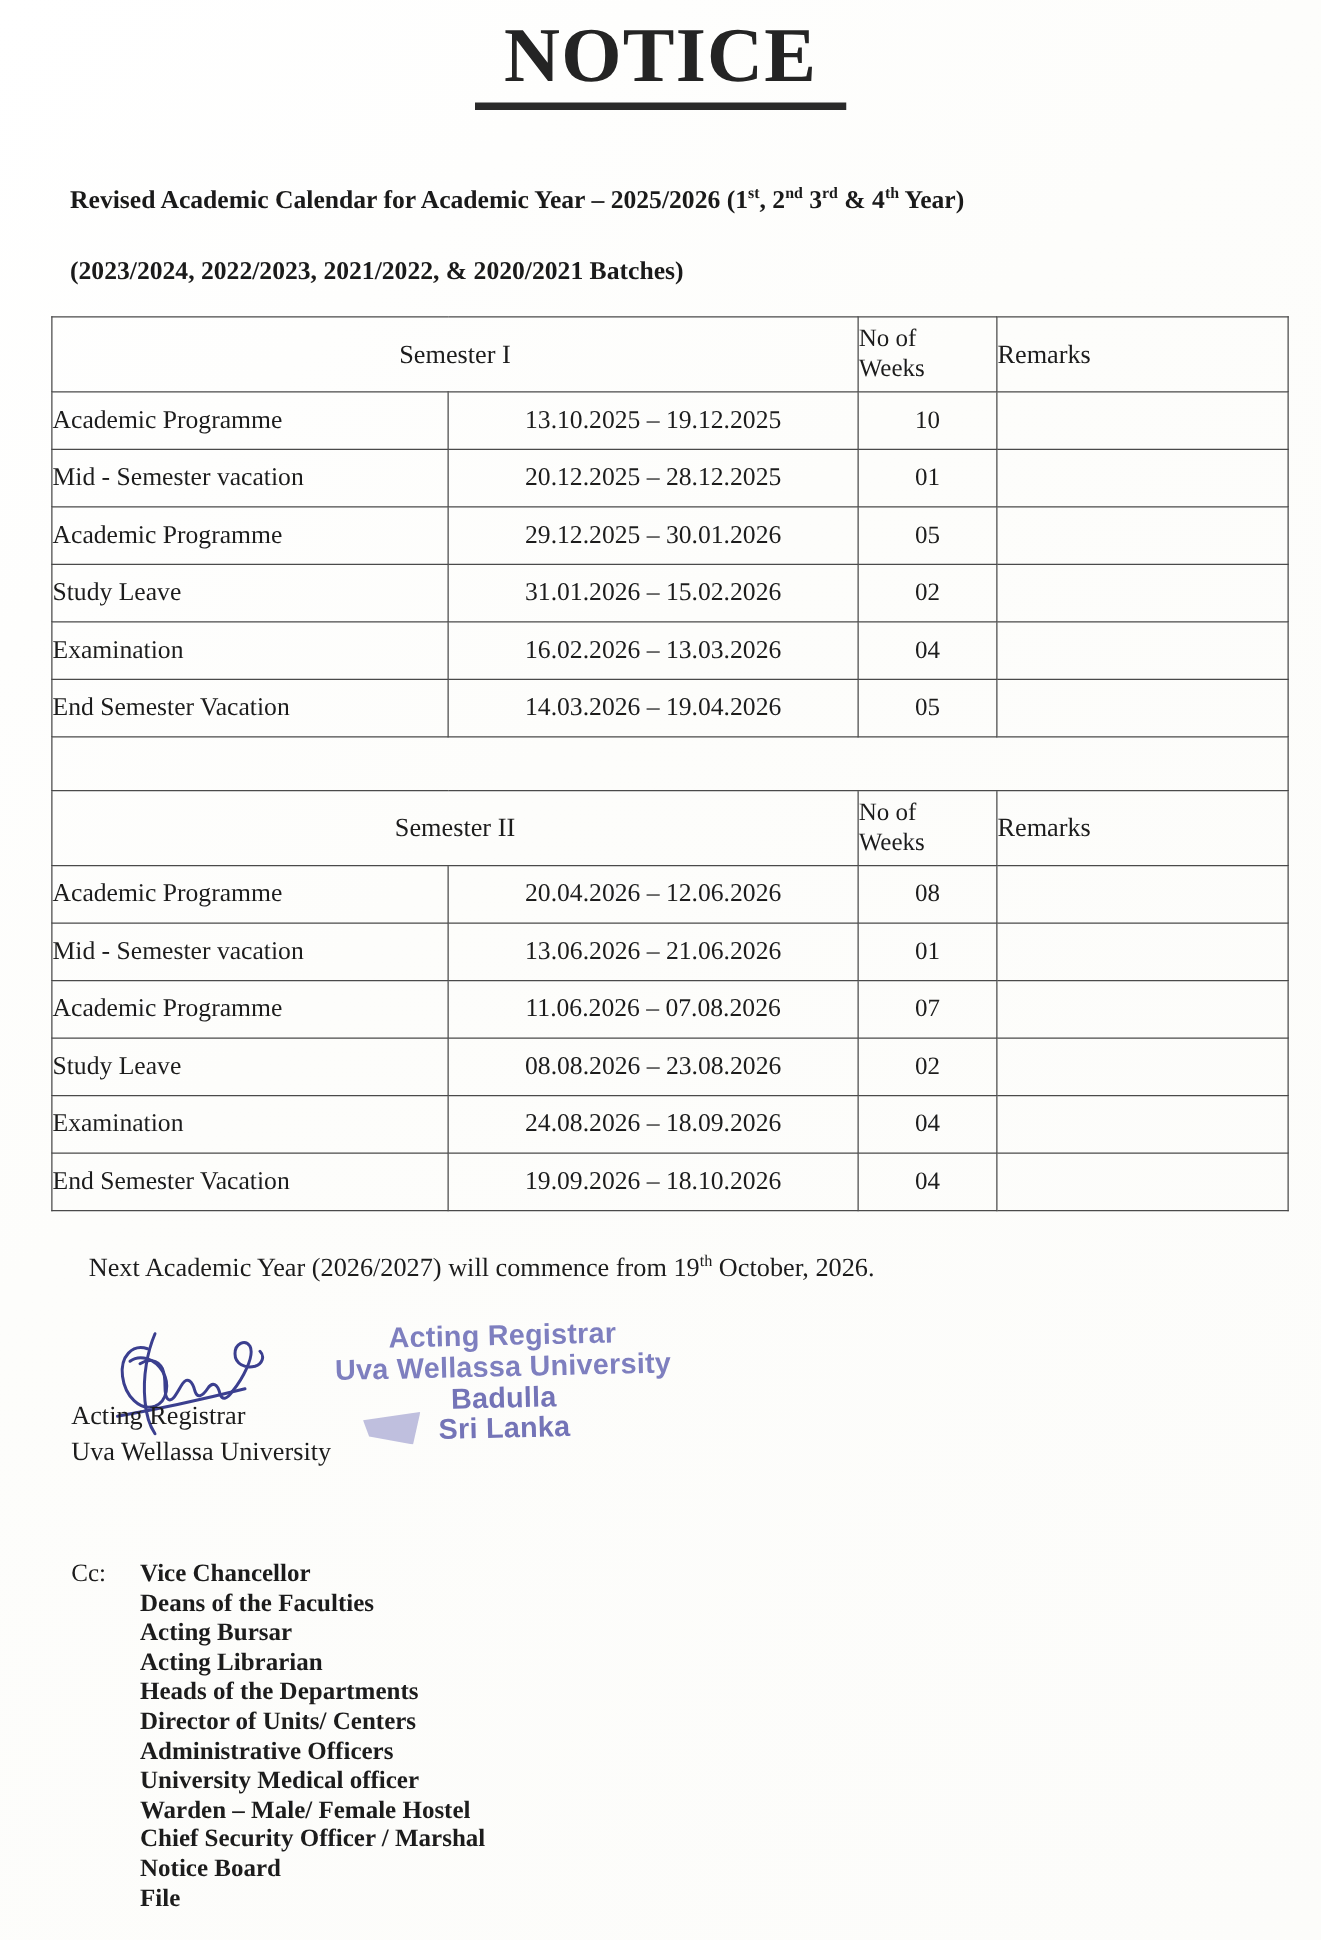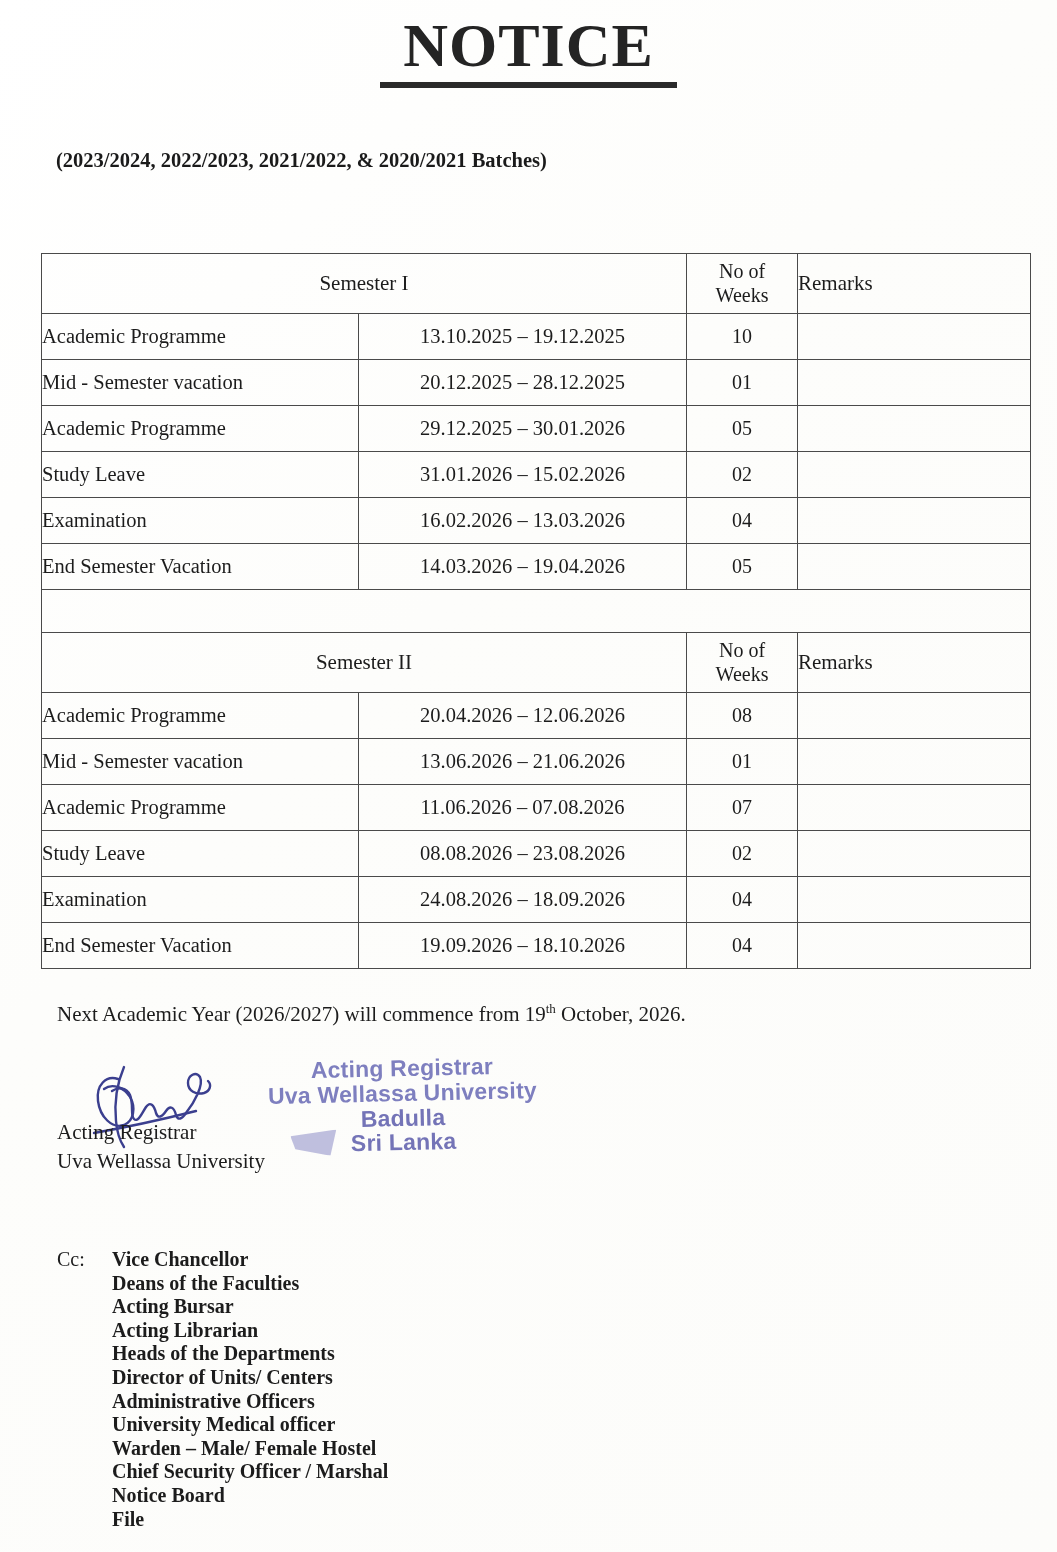--- a/index.html
+++ b/index.html
@@ -87,21 +87,21 @@
   col.c-weeks    { width: 111px; }
   col.c-remarks  { width: 233px; }
 
   .hdr-sem {
     text-align: center;
     font-weight: 700;
     font-size: 21px;
     height: 59px;
   }
   .hdr-weeks {
-    text-align: center;
+    text-align: left;
     font-weight: 700;
     font-size: 20px;
     line-height: 1.18;
     height: 59px;
   }
   .hdr-remarks {
     font-weight: 700;
     font-size: 21px;
     height: 59px;
   }
@@ -124,21 +124,21 @@
   .cell-remarks {
     height: 45px;
   }
   .spacer-row td {
     height: 42px;
   }
 
   
   .next-year {
     position: absolute;
-    left: 57px;
+    left: 71px;
     top: 1002px;
     font-size: 21px;
     color: #1c1c1c;
   }
 
   
   .sig-area {
     position: absolute;
     left: 0;
     top: 1055px;
@@ -219,20 +219,23 @@
 <body>
 
 <div class="scan-tint"></div>
 
 <div class="page">
 
   <div class="notice-title">NOTICE</div>
   <div class="notice-underline"></div>
 
   <div class="subject-block">
+    <div class="subject-line-1">
+      <span>Revised Academic Calendar for Academic Year – 2025/2026 (1</span><sup>st</sup><span>, 2</span><sup>nd</sup><span> 3</span><sup>rd</sup><span> &amp; 4</span><sup>th</sup><span> Year)</span>
+    </div>
     <div class="subject-line-2">(2023/2024, 2022/2023, 2021/2022, &amp; 2020/2021 Batches)</div>
   </div>
 
   <table class="cal-table">
     <colgroup>
       <col class="c-activity">
       <col class="c-dates">
       <col class="c-weeks">
       <col class="c-remarks">
     </colgroup>

